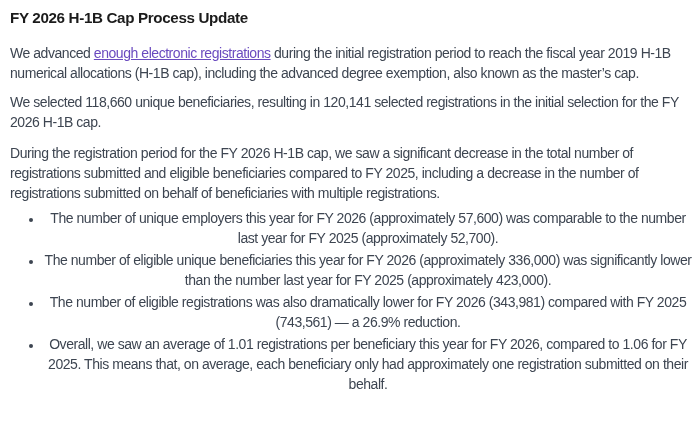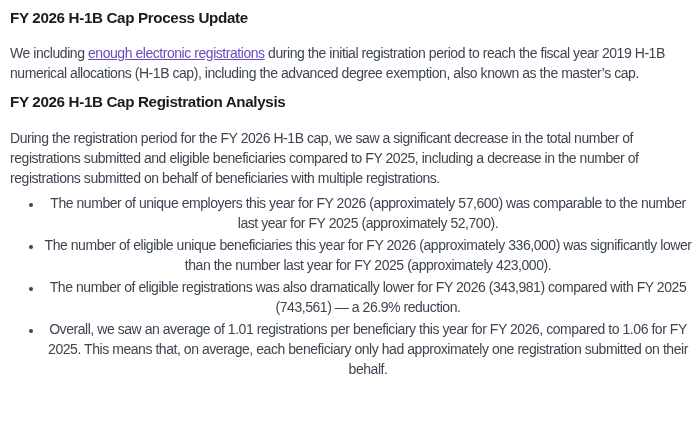--- a/index.html
+++ b/index.html
@@ -56,24 +56,24 @@
     font-size: 12px;
   }
 </style>
 </head>
 <body>
 
 <div class="content">
 
   <div class="heading heading-process">FY 2026 H-1B Cap Process Update</div>
 
-  <p class="para-intro"><span>We including </span><a class="body-link">enough electronic registrations</a><span> during the initial registration period to reach the fiscal year 2019 H-1B numerical allocations (H-1B cap), including the advanced degree exemption, also known as the master’s cap.</span></p>
+  <p class="para-intro"><span>We advanced </span><a class="body-link">enough electronic registrations</a><span> during the initial registration period to reach the fiscal year 2019 H-1B numerical allocations (H-1B cap), including the advanced degree exemption, also known as the master’s cap.</span></p>
 
+  <p class="para-selection">We selected 118,660 unique beneficiaries, resulting in 120,141 selected registrations in the initial selection for the FY 2026 H-1B cap.</p>
 
-  <div class="heading heading-analysis">FY 2026 H-1B Cap Registration Analysis</div>
 
   <p class="para-analysis-intro">During the registration period for the FY 2026 H-1B cap, we saw a significant decrease in the total number of registrations submitted and eligible beneficiaries compared to FY 2025, including a decrease in the number of registrations submitted on behalf of beneficiaries with multiple registrations.</p>
 
   <ul class="analysis-list">
     <li>The number of unique employers this year for FY 2026 (approximately 57,600) was comparable to the number last year for FY 2025 (approximately 52,700).</li>
     <li>The number of eligible unique beneficiaries this year for FY 2026 (approximately 336,000) was significantly lower than the number last year for FY 2025 (approximately 423,000).</li>
     <li>The number of eligible registrations was also dramatically lower for FY 2026 (343,981) compared with FY 2025 (743,561) — a 26.9% reduction.</li>
     <li>Overall, we saw an average of 1.01 registrations per beneficiary this year for FY 2026, compared to 1.06 for FY 2025. This means that, on average, each beneficiary only had approximately one registration submitted on their behalf.</li>
   </ul>
 

